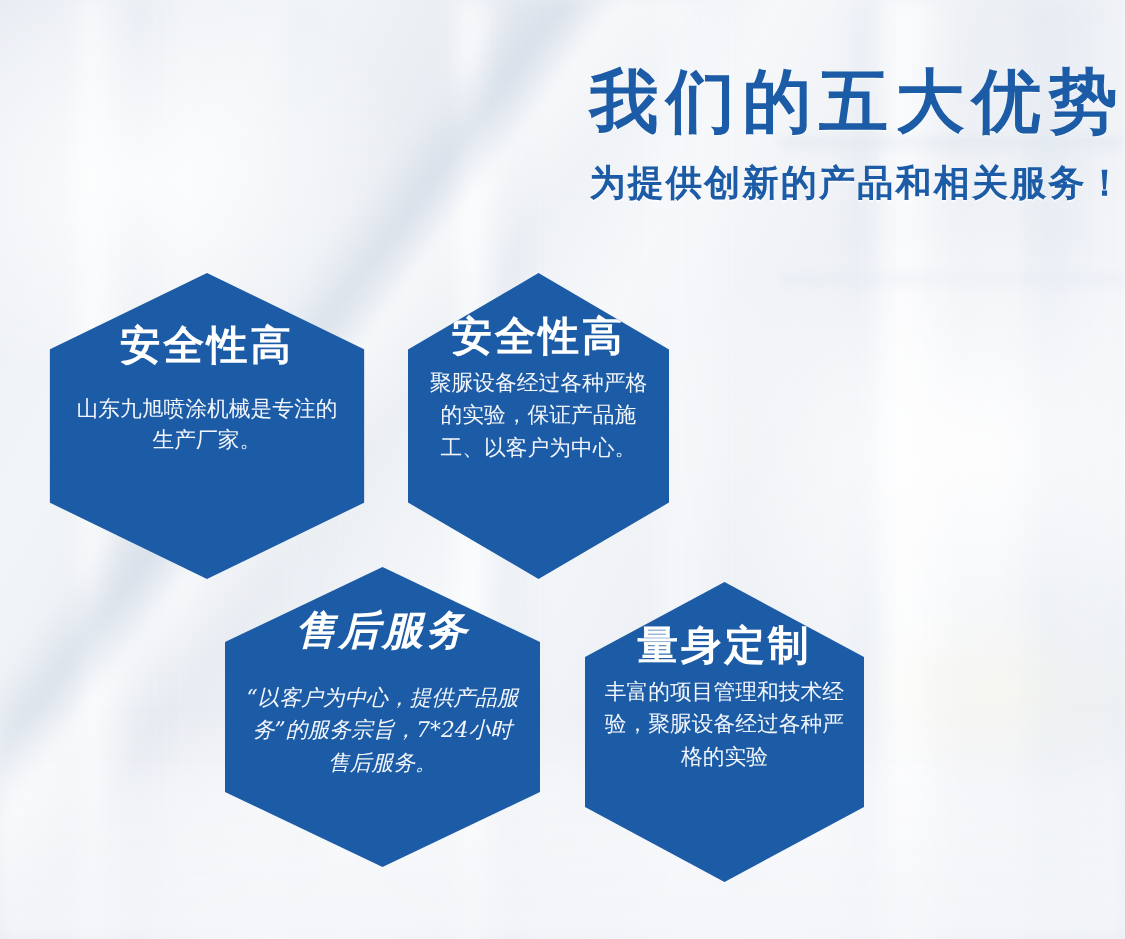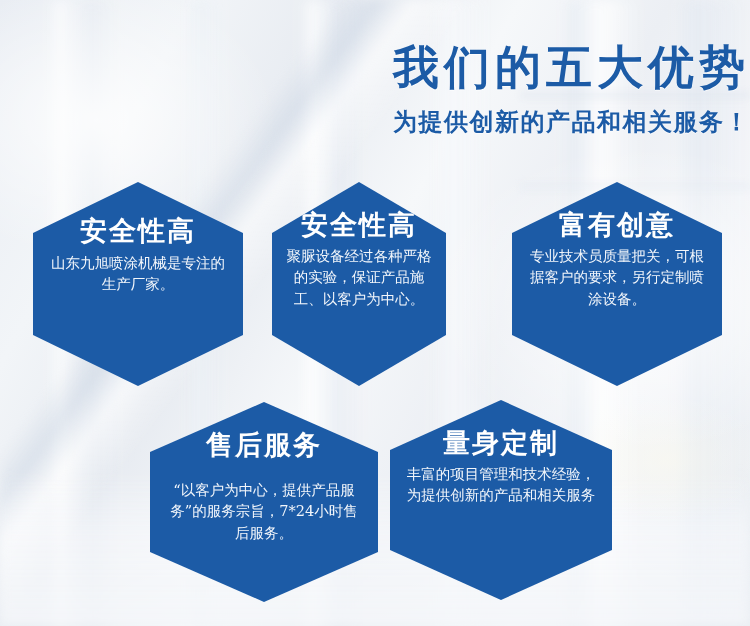--- a/index.html
+++ b/index.html
@@ -136,27 +136,27 @@
     line-height: 1.5;
     font-family: "DejaVu Serif", "Liberation Serif", serif;
     color: #f2f6fb;
     width: 88%;
   }
 
   
   #hex-1 { left: 33px;  top: 182px; width: 210px; height: 204px; padding-top: 34px; }
   #hex-2 { left: 272px; top: 182px; width: 174px; height: 204px; padding-top: 28px; }
   #hex-3 { left: 512px; top: 182px; width: 210px; height: 204px; padding-top: 28px; }
-  #hex-1 .hex-desc { margin-top: 7px; }
+  #hex-1 .hex-desc { margin-top: 17px; }
   #hex-2 .hex-desc { margin-top: 6px; }
   #hex-3 .hex-desc { margin-top: 6px; }
 
   
-  #hex-4 { left: 150px; top: 402px; width: 228px; height: 200px; padding-top: 28px; }
-  #hex-5 { left: 390px; top: 400px; width: 222px; height: 200px; padding-top: 28px; }
+  #hex-4 { left: 150px; top: 378px; width: 210px; height: 200px; padding-top: 28px; font-style: italic; }
+  #hex-5 { left: 390px; top: 388px; width: 186px; height: 200px; padding-top: 28px; }
   #hex-4 .hex-desc { margin-top: 20px; }
   #hex-5 .hex-desc { margin-top: 6px; }
 </style>
 </head>
 <body>
 
 <div id="banner">
 
   <div class="bg-layer bg-base"></div>
   <div class="bg-layer bg-verticals"></div>
@@ -172,28 +172,24 @@
   <div class="hex" id="hex-1">
     <div class="hex-title">安全性高</div>
     <div class="hex-desc">山东九旭喷涂机械是专注的生产厂家。</div>
   </div>
 
   <div class="hex" id="hex-2">
     <div class="hex-title">安全性高</div>
     <div class="hex-desc">聚脲设备经过各种严格的实验，保证产品施工、以客户为中心。</div>
   </div>
 
-  <div class="hex" id="hex-3">
-    <div class="hex-title">富有创意</div>
-    <div class="hex-desc">专业技术员质量把关，可根据客户的要求，另行定制喷涂设备。</div>
-  </div>
 
   <div class="hex" id="hex-4">
     <div class="hex-title">售后服务</div>
     <div class="hex-desc">“以客户为中心，提供产品服务”的服务宗旨，7*24小时售后服务。</div>
   </div>
 
   <div class="hex" id="hex-5">
     <div class="hex-title">量身定制</div>
-    <div class="hex-desc">丰富的项目管理和技术经验，为提供创新的产品和相关服务</div>
+    <div class="hex-desc">丰富的项目管理和技术经验，聚脲设备经过各种严格的实验</div>
   </div>
 
 </div>
 
 </body></html>

